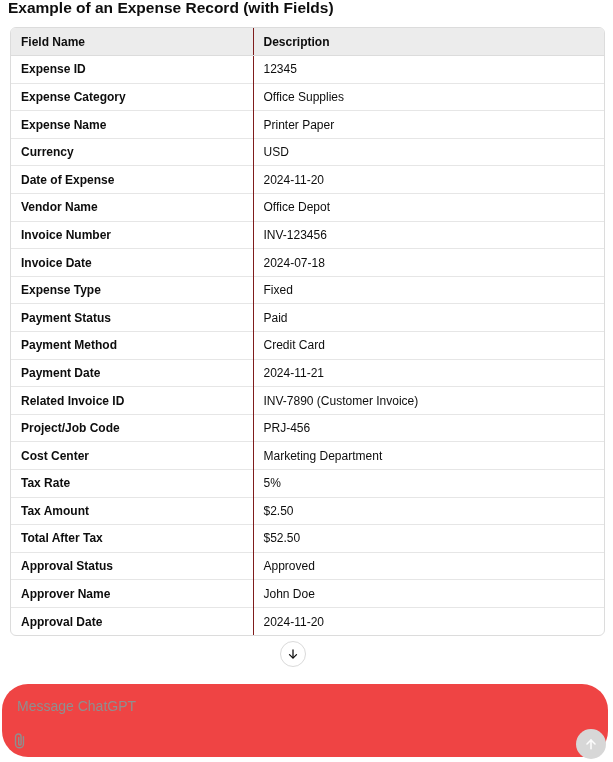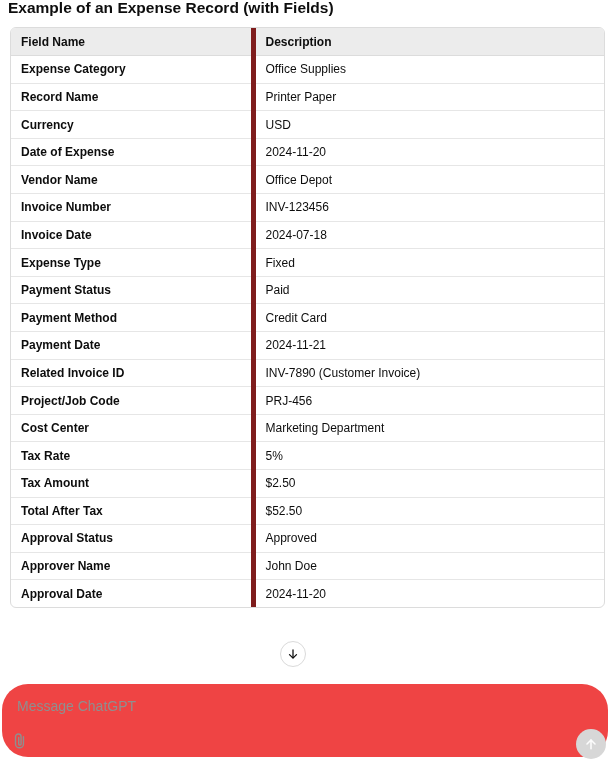--- a/index.html
+++ b/index.html
@@ -30,21 +30,21 @@
   .tbl th, .tbl td {
     font-size: 12px; line-height: 14px;
     text-align: left; vertical-align: middle;
     padding: 0 10px; height: 27.6px;
   }
   .tbl th {
     background: #ececec; font-weight: 600; color: #0d0d0d;
     border-bottom: 1px solid #dcdcdc;
   }
   .tbl th.col-field, .tbl td.col-field { width: 242px; margin-left: 48px; }
-  .tbl th.col-desc, .tbl td.col-desc { border-left: 5px solid #7f1d1d; }
+  .tbl th.col-desc, .tbl td.col-desc { border-left: 1px solid #7f1d1d; }
   .tbl tbody tr + tr td { border-top: 1px solid #e6e6e6; }
   .tbl td.col-field { font-weight: 600; }
   .tbl td.col-desc { font-weight: 400; }
 
   
   .scroll-btn {
     position: absolute; left: 280px; top: 641px;
     width: 26px; height: 26px; border-radius: 50%;
     background: #ffffff; border: 1px solid #dadada;
     display: flex; align-items: center; justify-content: center;
@@ -92,25 +92,29 @@
   <div class="tbl-wrap">
     <table class="tbl">
       <thead>
         <tr>
           <th class="col-field">Field Name</th>
           <th class="col-desc">Description</th>
         </tr>
       </thead>
       <tbody>
         <tr>
+            <td class="col-field">Expense ID</td>
+            <td class="col-desc">12345</td>
+          </tr>
+        <tr>
             <td class="col-field">Expense Category</td>
             <td class="col-desc">Office Supplies</td>
           </tr>
         <tr>
-            <td class="col-field">Record Name</td>
+            <td class="col-field">Expense Name</td>
             <td class="col-desc">Printer Paper</td>
           </tr>
         <tr>
             <td class="col-field">Currency</td>
             <td class="col-desc">USD</td>
           </tr>
         <tr>
             <td class="col-field">Date of Expense</td>
             <td class="col-desc">2024-11-20</td>
           </tr>

